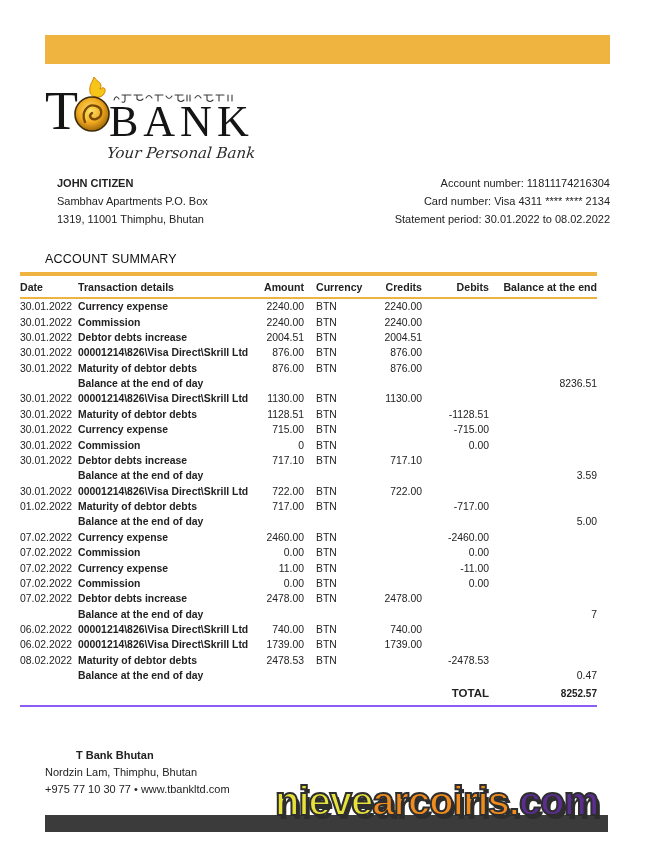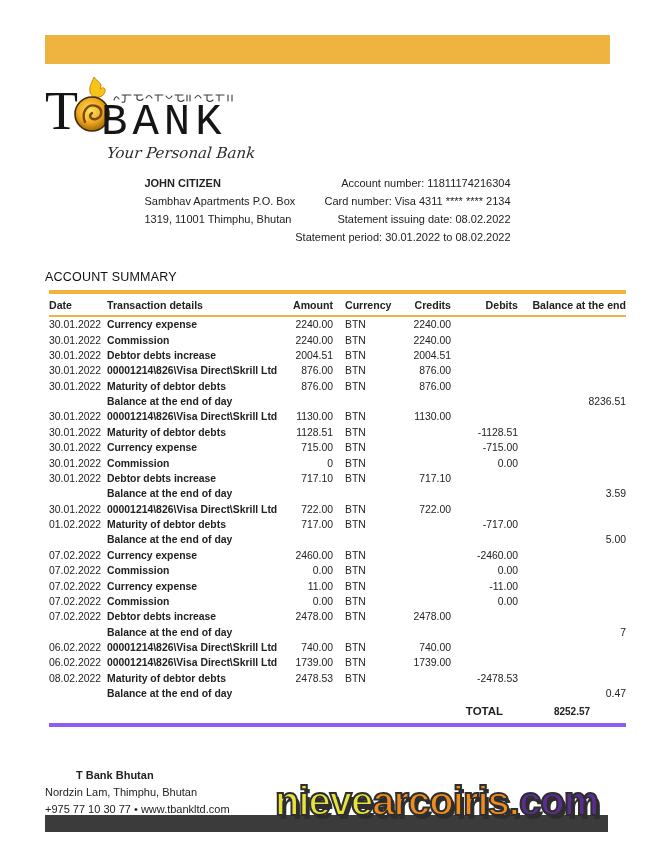--- a/index.html
+++ b/index.html
@@ -19,66 +19,66 @@
   
   .logo{position:relative;margin:14px 0 0 45px;height:90px;width:240px;}
   .logo-t{
     position:absolute;left:0;top:6px;
     font-family:"Liberation Serif",serif;
     font-size:54px;line-height:1;color:#151515;font-weight:400;
   }
   .logo-coin{position:absolute;left:27px;top:-2px;}
   .logo-script{position:absolute;left:66px;top:12px;}
   .logo-bank{
-    position:absolute;left:56px;top:22px;
-    font-family:Liberation Mono, monospace;
+    position:absolute;left:64px;top:22px;
+    font-family:Liberation Serif, serif;
     font-size:44px;line-height:1;color:#151515;letter-spacing:5px;
   }
   .logo-tagline{
     position:absolute;left:62px;top:66px;
     font-family:"DejaVu Serif",serif;
     font-style:italic;font-size:15px;color:#2a2a2a;
     transform:skewX(-6deg);
   }
   
   .info-row{
-    display:flex;justify-content:center;
-    margin:6px 45px 0 45px;
+    display:flex;justify-content:space-between;
+    margin:6px 45px 0 57px;
   }
   .customer{font-size:11px;line-height:18px;}
   .customer .name{font-weight:bold;}
   .stmt-info{font-size:11px;line-height:18px;text-align:right;}
   
   .section-title{
     margin:24px 45px 6px 45px;
     font-size:12.5px;font-weight:normal;letter-spacing:0.2px;color:#111;
   }
   
   table.tx{
-    margin:0 49px;width:565px;
+    margin:0 20px;width:565px;
     border-collapse:collapse;table-layout:fixed;
     font-size:10.4px;color:#222;
   }
   table.tx thead th{
     border-top:4px solid #EFB440;
     border-bottom:2.5px solid #EFB440;
     padding:5px 0 4px 0;
     font-size:10.6px;font-weight:bold;white-space:nowrap;
   }
   table.tx td{padding:2.2px 0;white-space:nowrap;}
   .col-date{width:58px;text-align:left;}
   .col-details{width:180px;text-align:left;font-weight:bold;}
   .col-amount{width:46px;text-align:right;}
   .col-currency{width:50px;text-align:left;padding-left:12px !important;}
   .col-credits{width:56px;text-align:right;}
   .col-debits{width:67px;text-align:right;}
   .col-balance{width:108px;text-align:right;}
   tr.total-row td{
-    border-bottom:4px solid #8b5cf6;
-    font-weight:bold;padding:4px 0 6px 0;text-align:center;
+    border-bottom:2px solid #8b5cf6;
+    font-weight:bold;padding:4px 0 6px 0;
   }
   tr.total-row .col-debits{font-size:11.5px;}
   tr.total-row .col-balance{font-size:10px;}
   
   .footer{margin:40px 45px 0 45px;font-size:11px;line-height:17px;}
   .footer .bank-name{font-weight:bold;margin-left:31px;}
   .bottombar{
     position:absolute;left:45px;top:815px;
     width:563px;height:17px;background:#3B3B3B;
   }
@@ -131,21 +131,20 @@
 
   <div class="info-row">
     <div class="customer">
       <div class="name">JOHN CITIZEN</div>
       <div>Sambhav Apartments P.O. Box</div>
       <div>1319, 11001 Thimphu, Bhutan</div>
     </div>
     <div class="stmt-info">
       <div>Account number: 11811174216304</div>
       <div>Card number: Visa 4311 **** **** 2134</div>
-      <div>Statement issuing date: 08.02.2022</div>
       <div>Statement period: 30.01.2022 to 08.02.2022</div>
     </div>
   </div>
 
   <div class="section-title">ACCOUNT SUMMARY</div>
 
   <table class="tx">
     <thead>
       <tr>
         <th class="col-date">Date</th>

